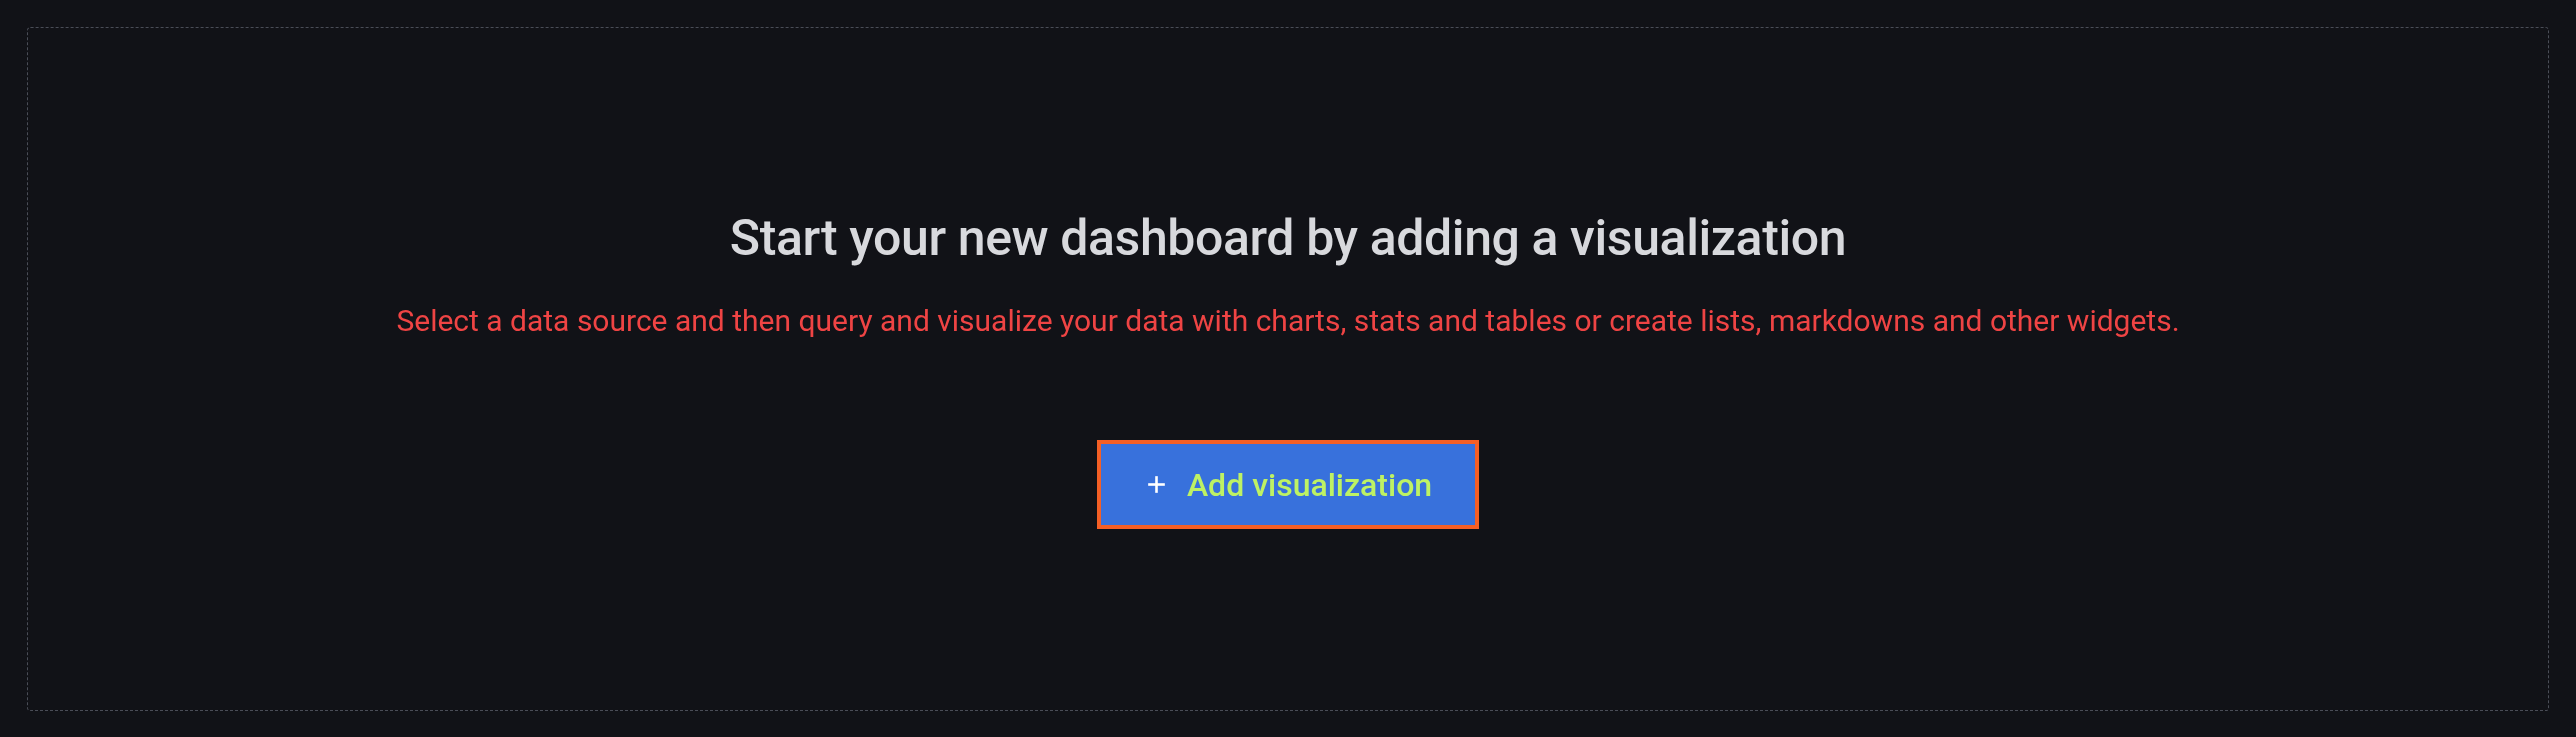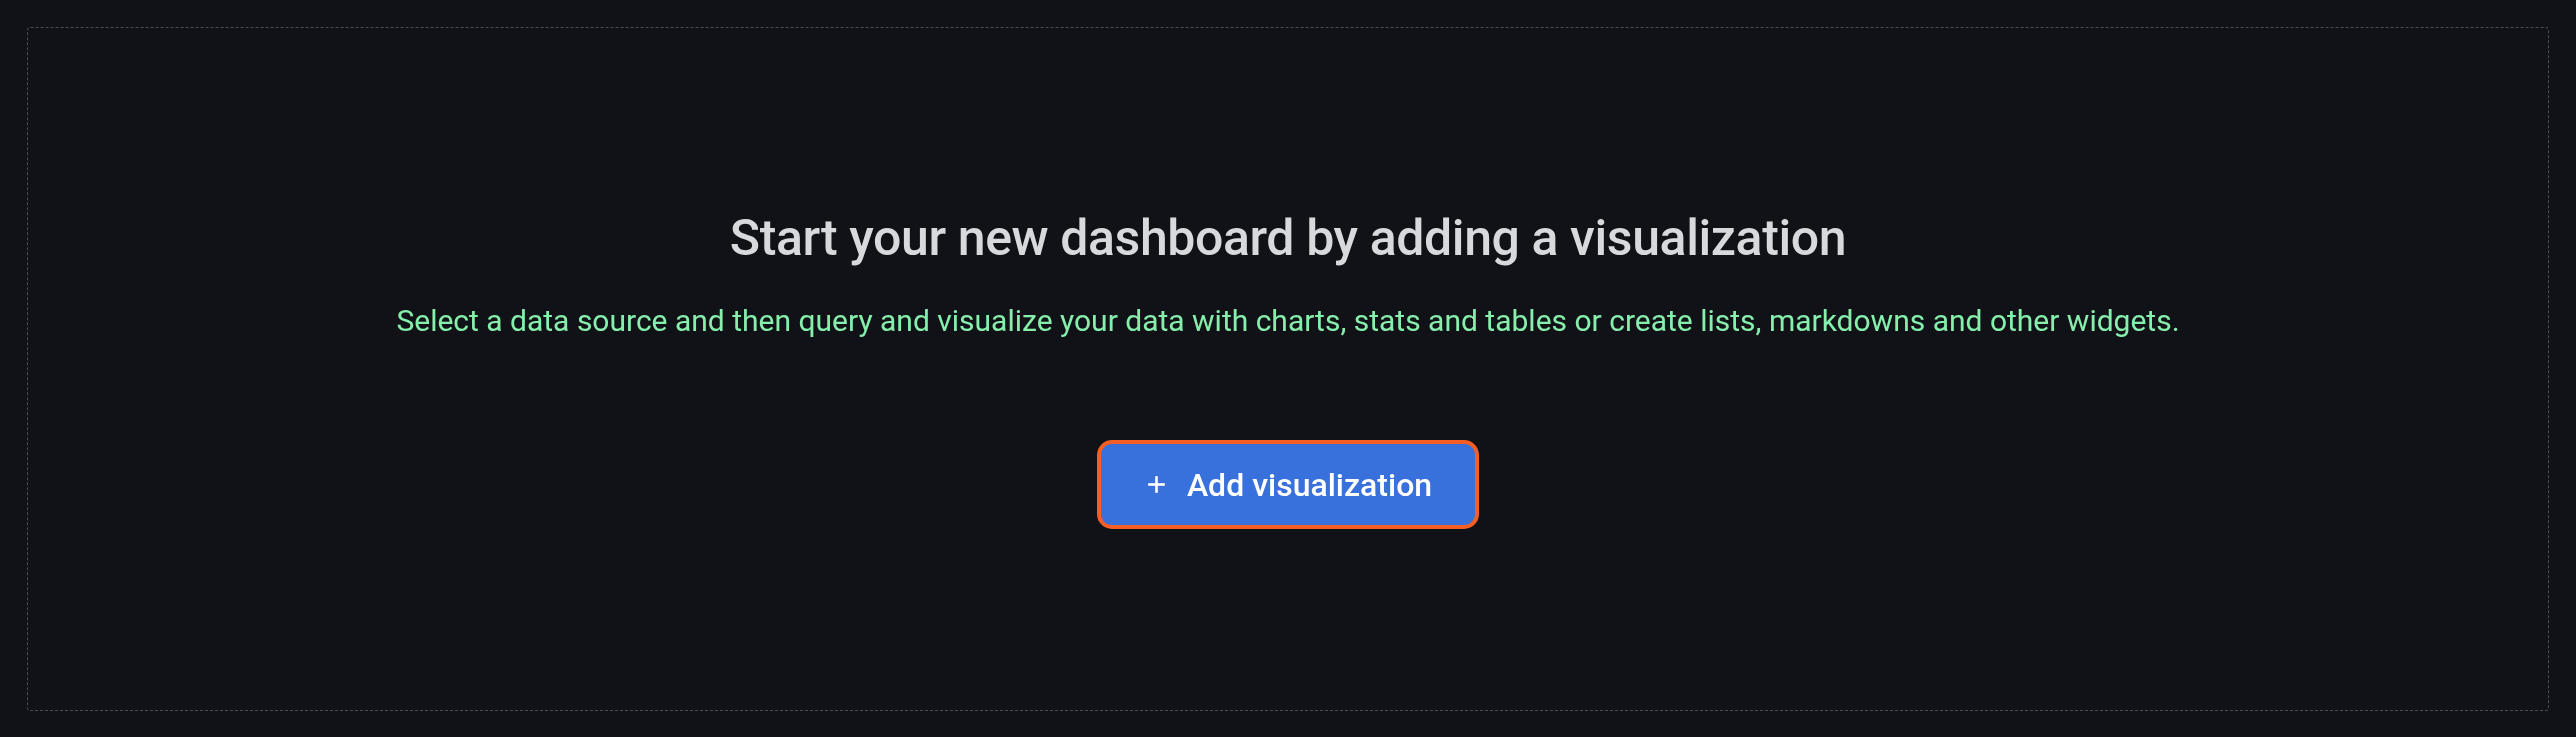--- a/index.html
+++ b/index.html
@@ -34,38 +34,38 @@
     .title {
       color: #d8d9dd;
       font-size: 50px;
       font-weight: 500;
       text-align: center;
       margin-bottom: 32px;
       letter-spacing: -0.4px;
     }
     
     .description {
-      color: #86efac;
+      color: #ef4444;
       font-size: 30px;
       font-weight: 400;
       text-align: center;
       line-height: 1.45;
       max-width: 1960px;
       margin-bottom: 98px;
     }
     
     .add-button {
       display: inline-flex;
       align-items: center;
       justify-content: center;
       gap: 18px;
       background-color: #3871dc;
-      color: #ffffff;
+      color: #bef264;
       border: 4.5px solid #f55f25;
-      border-radius: 15px;
+      border-radius: 0;
       padding: 21.4px 43px;
       font-size: 32px;
       font-weight: 500;
       cursor: pointer;
       font-family: inherit;
     }
     
     .plus-icon {
       display: inline-flex;
       align-items: center;

